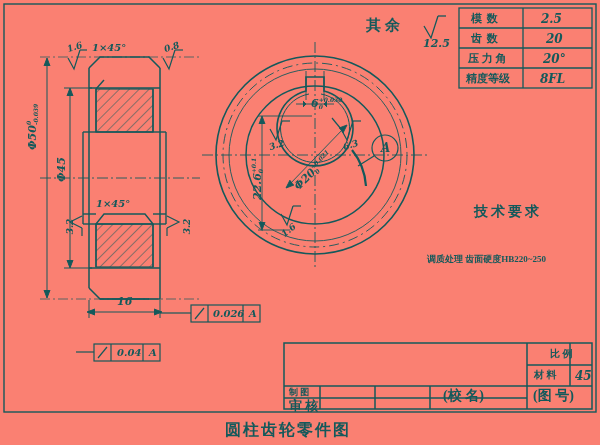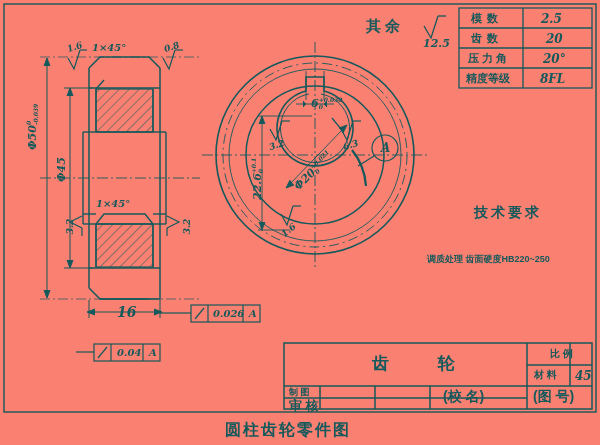--- a/index.html
+++ b/index.html
@@ -1,20 +1,20 @@
 <!DOCTYPE html>
 <html><head>
 <meta charset="utf-8">
 <style>
   html,body{margin:0;padding:0;background:#fff;}
   body{font-family:"DejaVu Sans","Liberation Sans",sans-serif;}
   #sheet{position:relative;width:600px;height:445px;background:#fa8072;overflow:hidden;}
   #sheet svg{position:absolute;left:0;top:0;}
   .t{position:absolute;color:#14595b;font-weight:bold;white-space:nowrap;line-height:1;}
-  .cn{font-family:Liberation Sans, sans-serif;font-weight:bold;text-align:right;}
+  .cn{font-family:Liberation Serif, serif;font-weight:bold;text-align:right;}
   .num{font-family:"DejaVu Serif","Liberation Serif",serif;font-style:italic;font-weight:bold;}
   .stack{display:inline-block;vertical-align:middle;text-align:left;}
 </style>
 </head>
 <body>
 
 <div id="sheet">
 
   <svg width="600" height="445">
     <defs>
@@ -238,21 +238,21 @@
   <div class="t cn" style="left:427px;top:255px;font-size:9px;">调质处理   齿面硬度HB220~250</div>
 
   <div class="t num" style="left:92px;top:43px;font-size:10px;">1×45°</div>
   <div class="t num" style="left:96px;top:199px;font-size:10px;">1×45°</div>
 
   <div class="t num" style="left:67px;top:43px;font-size:9px;transform:rotate(-18deg);">1.6</div>
   <div class="t num" style="left:164px;top:43px;font-size:9px;transform:rotate(-18deg);">0.8</div>
   <div class="t num" style="left:63px;top:222px;font-size:9px;transform:rotate(-90deg);">3.2</div>
   <div class="t num" style="left:180px;top:222px;font-size:9px;transform:rotate(-90deg);">3.2</div>
 
-  <div class="t num" style="left:117px;top:305px;font-size:14px;text-align:right;">16</div>
+  <div class="t num" style="left:117px;top:296px;font-size:11px;text-align:right;">16</div>
 
   <div style="position:absolute;left:21px;top:150px;transform:rotate(-90deg);transform-origin:left top;white-space:nowrap;">
     <span class="num" style="color:#14595b;font-size:11px;font-weight:bold;">Φ50</span><span class="stack"><span class="num" style="color:#14595b;font-size:6px;display:block;">0</span><span class="num" style="color:#14595b;font-size:6px;display:block;">-0.039</span></span>
   </div>
 
   <div class="t num" style="left:56px;top:182px;font-size:11px;transform:rotate(-90deg);transform-origin:left top;">Φ45</div>
 
   <div class="t num" style="left:213px;top:309px;font-size:10px;">0.026</div>
   <div class="t num" style="left:249px;top:309px;font-size:10px;">A</div>
   <div class="t num" style="left:117px;top:348px;font-size:10px;">0.04</div>
@@ -268,21 +268,20 @@
 
   <div style="position:absolute;left:288px;top:180px;transform:rotate(-45deg);transform-origin:left top;white-space:nowrap;">
     <span class="num" style="color:#14595b;font-size:11px;font-weight:bold;">Φ20</span><span class="stack"><span class="num" style="color:#14595b;font-size:6px;display:block;">+0.021</span><span class="num" style="color:#14595b;font-size:6px;display:block;">0</span></span>
   </div>
 
   <div class="t num" style="left:269px;top:141px;font-size:9px;transform:rotate(-18deg);">3.2</div>
   <div class="t num" style="left:343px;top:141px;font-size:9px;transform:rotate(-18deg);">6.3</div>
   <div class="t num" style="left:281px;top:226px;font-size:9px;transform:rotate(-40deg);">1.6</div>
   <div class="t num" style="left:381px;top:142px;font-size:12px;">A</div>
 
-  <div class="t cn" style="left:372px;top:355px;font-size:17px;letter-spacing:22px;">齿  轮</div>
   <div class="t cn" style="left:526px;top:349px;font-size:10px;margin-left:24px;">比 例</div>
   <div class="t num" style="left:578px;top:349px;font-size:11px;"></div>
   <div class="t cn" style="left:534px;top:370px;font-size:10px;">材 料</div>
   <div class="t num" style="left:575px;top:370px;font-size:12px;">45</div>
   <div class="t cn" style="left:289px;top:388px;font-size:9px;">制 图</div>
   <div class="t cn" style="left:289px;top:399px;font-size:13px;">审 核</div>
   <div class="t cn" style="left:443px;top:389px;font-size:14px;">(校  名)</div>
   <div class="t cn" style="left:533px;top:389px;font-size:14px;">(图 号)</div>
 
   <div class="t cn" style="left:225px;top:422px;font-size:16px;letter-spacing:2px;">圆柱齿轮零件图</div>

